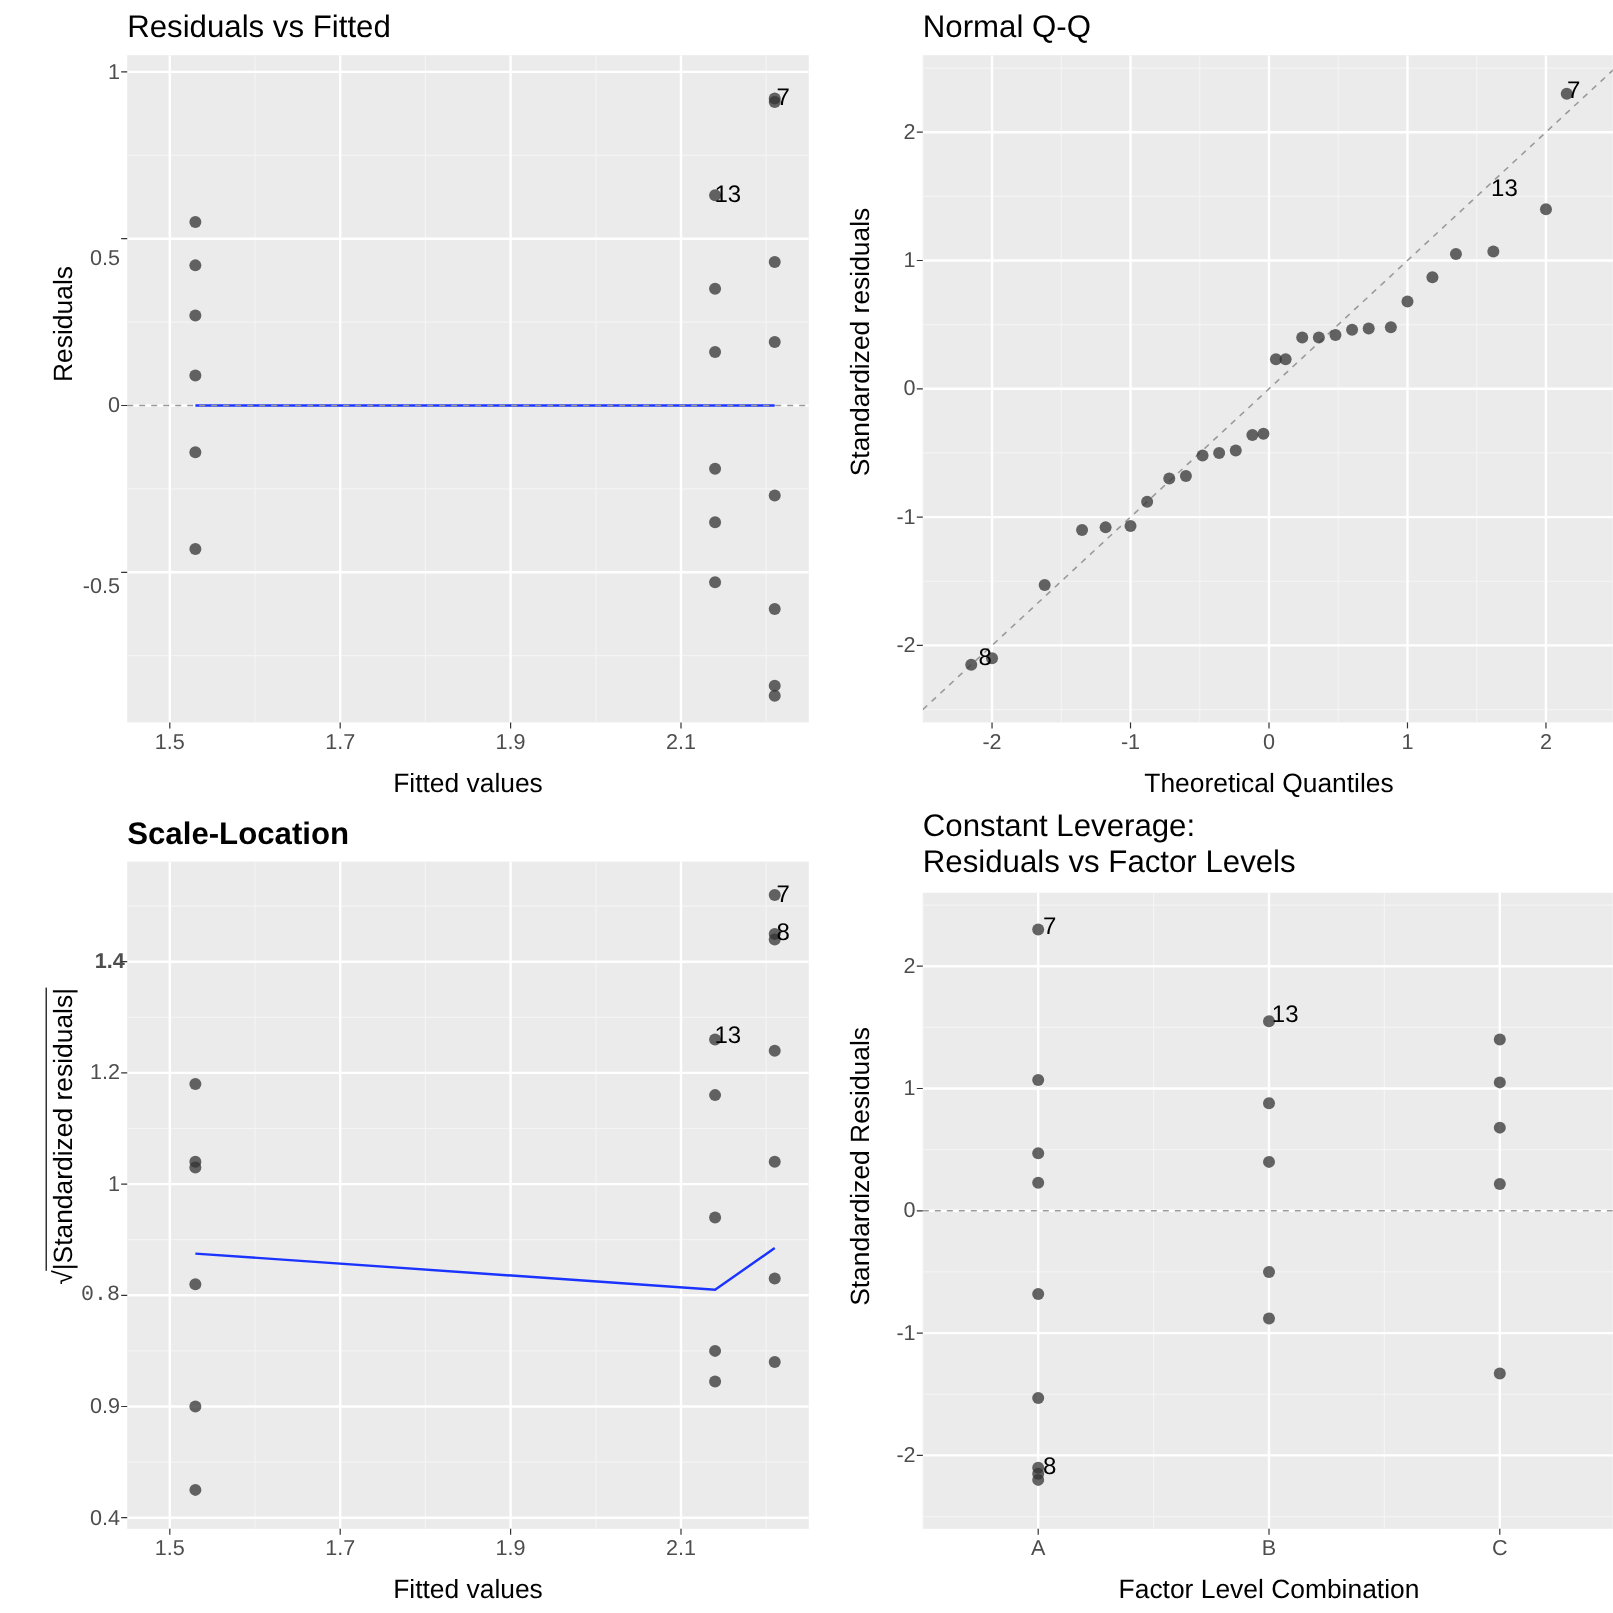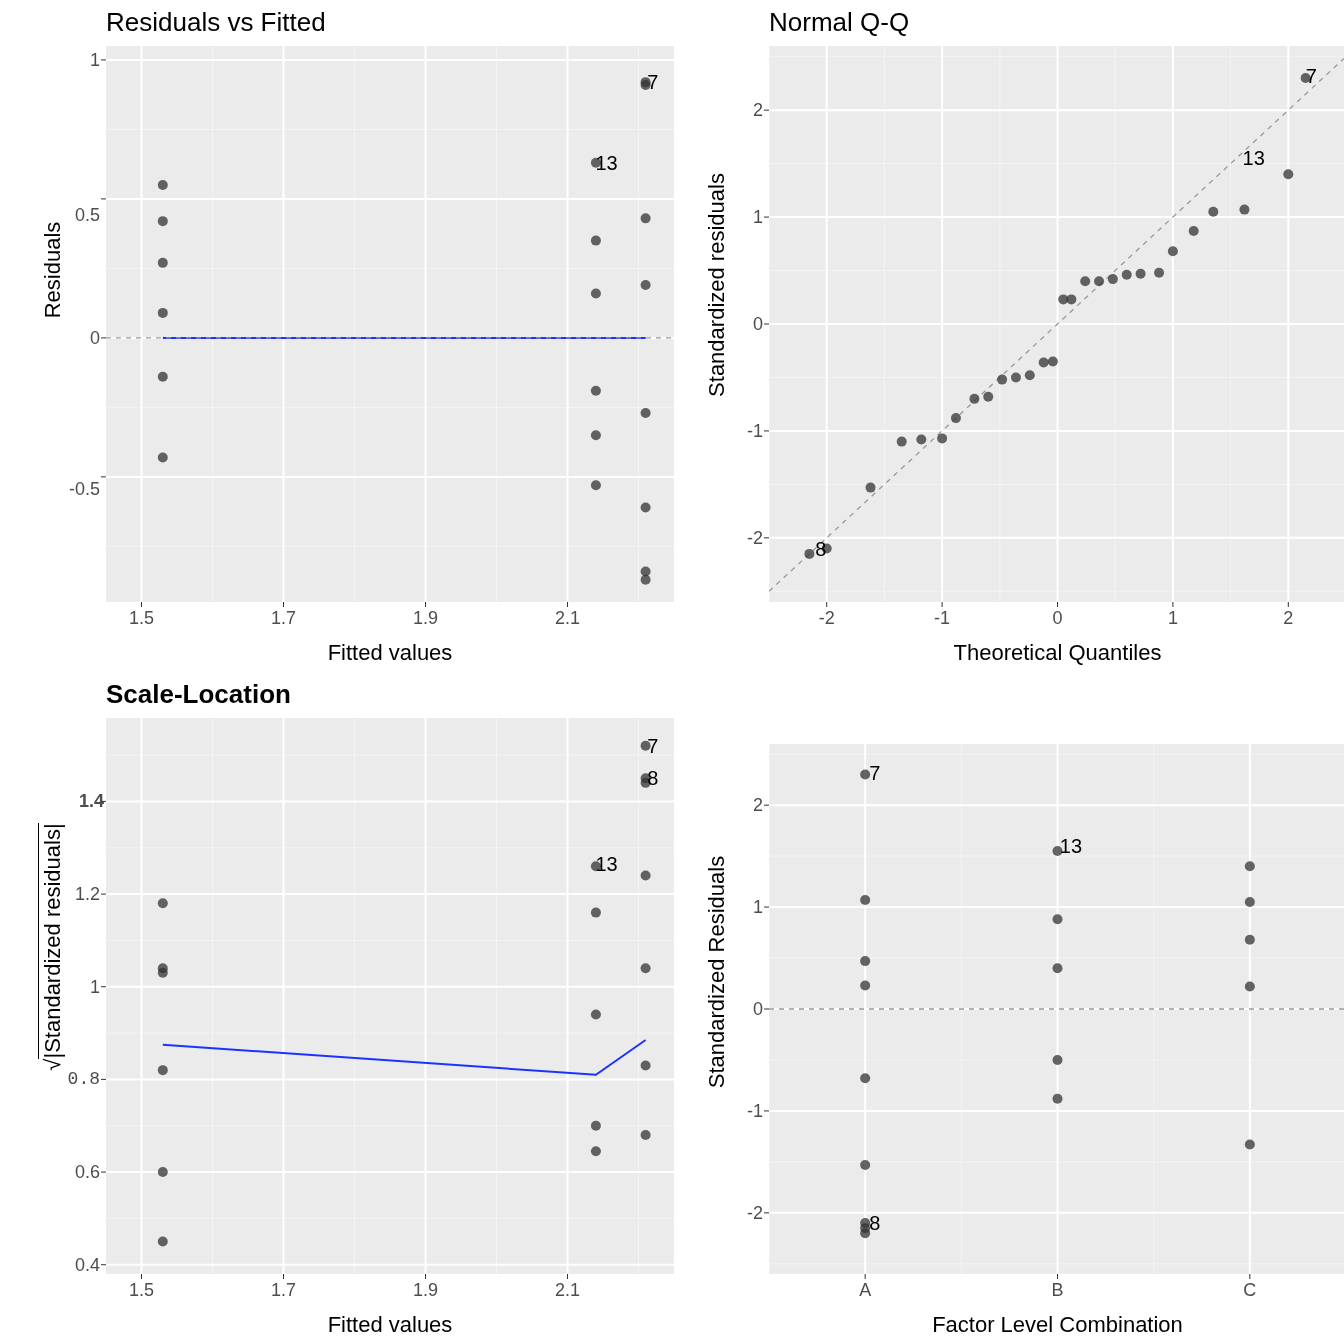--- a/index.html
+++ b/index.html
@@ -261,21 +261,21 @@
           <circle cx="539.6" cy="250.2" r="5" fill="#333333" fill-opacity="0.75"></circle>
           <circle cx="539.6" cy="347.5" r="5" fill="#333333" fill-opacity="0.75"></circle>
           <circle cx="539.6" cy="417" r="5" fill="#333333" fill-opacity="0.75"></circle>
         </svg>
       </div>
       <div class="tick-label-x" style="left: 129.5px; top: 608px;">1.5</div>
       <div class="tick-label-x" style="left: 271.5px; top: 608px;">1.7</div>
       <div class="tick-label-x" style="left: 413.5px; top: 608px;">1.9</div>
       <div class="tick-label-x" style="left: 555.5px; top: 608px;">2.1</div>
       <div class="tick-label-y" style="left: 52px; top: 592.733px; width: 36px;">0.4</div>
-      <div class="tick-label-y" style="left: 52px; top: 500.067px; width: 36px;">0.6</div>
+      <div class="tick-label-y" style="left: 52px; top: 500.067px; width: 36px;">0.9</div>
       <div class="tick-label-y" style="left: 52px; top: 407.4px; width: 36px; font-family: Liberation Mono, monospace;">0.8</div>
       <div class="tick-label-y" style="left: 52px; top: 314.733px; width: 36px;">1</div>
       <div class="tick-label-y" style="left: 52px; top: 222.067px; width: 36px; text-align: right;">1.2</div>
       <div class="tick-label-y" style="left: 56px; top: 129.4px; width: 36px; font-weight: bold;">1.4</div>
       <div class="xlabel" style="left: 94px; top: 640px; width: 568px;">Fitted values</div>
       <div class="ylabel" style="left: 28px; top: 460px; width: 370px;"><span style="position:relative;">√<span style="border-top:1.4px solid #000; padding-top:1px;">|Standardized residuals|</span></span></div>
       <div class="point-label" style="left: 640.7px; top: 73.8px;">7</div>
       <div class="point-label" style="left: 640.7px; top: 106.233px;">8</div>
       <div class="point-label" style="left: 594.55px; top: 191.95px;">13</div>
       <svg width="672" height="672" style="position:absolute;left:0;top:0;pointer-events:none">
@@ -285,20 +285,22 @@
         <line x1="555.5000000000001" x2="555.5000000000001" y1="602" y2="607" stroke="#333" stroke-width="1"></line>
         <line x1="89" x2="94" y1="592.7333333333333" y2="592.7333333333333" stroke="#333" stroke-width="1"></line>
         <line x1="89" x2="94" y1="500.0666666666667" y2="500.0666666666667" stroke="#333" stroke-width="1"></line>
         <line x1="89" x2="94" y1="407.40000000000003" y2="407.40000000000003" stroke="#333" stroke-width="1"></line>
         <line x1="89" x2="94" y1="314.7333333333334" y2="314.7333333333334" stroke="#333" stroke-width="1"></line>
         <line x1="89" x2="94" y1="222.06666666666678" y2="222.06666666666678" stroke="#333" stroke-width="1"></line>
         <line x1="89" x2="94" y1="129.4000000000001" y2="129.4000000000001" stroke="#333" stroke-width="1"></line>
       </svg>
     </div>
   <div class="panel" id="panel3">
+      <div class="title" style="left: 85px; top: 2px;">Constant Leverage:
+Residuals vs Factor Levels</div>
       <div class="plot" style="left: 85px; top: 72px; width: 577px; height: 530px;">
         <svg width="577" height="530">
           <line x1="0" x2="0" y1="0" y2="530" stroke="#f4f4f4" stroke-width="1"></line>
           <line x1="192.33333333333334" x2="192.33333333333334" y1="0" y2="530" stroke="#f4f4f4" stroke-width="1"></line>
           <line x1="384.6666666666667" x2="384.6666666666667" y1="0" y2="530" stroke="#f4f4f4" stroke-width="1"></line>
           <line x1="577" x2="577" y1="0" y2="530" stroke="#f4f4f4" stroke-width="1"></line>
           <line x1="0" x2="577" y1="519.8076923076923" y2="519.8076923076923" stroke="#f4f4f4" stroke-width="1"></line>
           <line x1="0" x2="577" y1="417.88461538461536" y2="417.88461538461536" stroke="#f4f4f4" stroke-width="1"></line>
           <line x1="0" x2="577" y1="315.96153846153845" y2="315.96153846153845" stroke="#f4f4f4" stroke-width="1"></line>
           <line x1="0" x2="577" y1="214.03846153846155" y2="214.03846153846155" stroke="#f4f4f4" stroke-width="1"></line>

